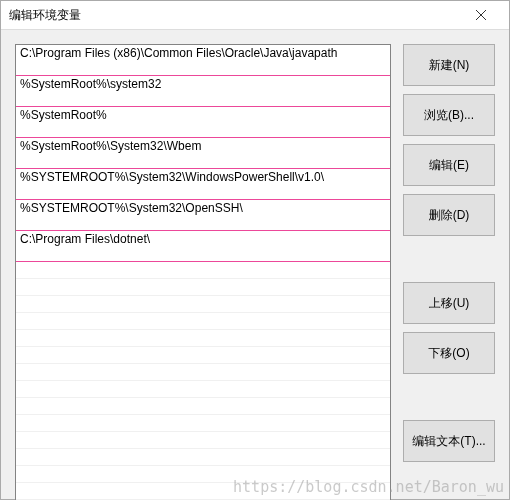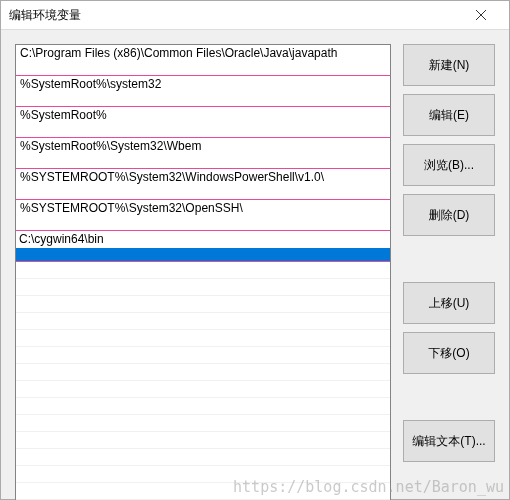--- a/index.html
+++ b/index.html
@@ -159,44 +159,42 @@
   </div>
 
   <div class="content">
     <div class="list-container">
       <div class="list-item">C:\Program Files (x86)\Common Files\Oracle\Java\javapath</div>
       <div class="list-item">%SystemRoot%\system32</div>
       <div class="list-item">%SystemRoot%</div>
       <div class="list-item">%SystemRoot%\System32\Wbem</div>
       <div class="list-item">%SYSTEMROOT%\System32\WindowsPowerShell\v1.0\</div>
       <div class="list-item">%SYSTEMROOT%\System32\OpenSSH\</div>
-      <div class="list-item selected">
-        <input type="text" class="edit-input" value="C:\cygwin64\bin" style="">
-      </div>
+      <div class="list-item">C:\Program Files\dotnet\</div>
       <div class="filler-row"></div>
       <div class="filler-row"></div>
       <div class="filler-row"></div>
       <div class="filler-row"></div>
       <div class="filler-row"></div>
       <div class="filler-row"></div>
       <div class="filler-row"></div>
       <div class="filler-row"></div>
       <div class="filler-row"></div>
       <div class="filler-row"></div>
       <div class="filler-row"></div>
       <div class="filler-row"></div>
       <div class="filler-row"></div>
       <div class="filler-row"></div>
       <div class="list-filler"></div>
     </div>
 
     <div class="button-column">
       <button class="btn">新建(N)</button>
+      <button class="btn">浏览(B)...</button>
       <button class="btn">编辑(E)</button>
-      <button class="btn">浏览(B)...</button>
       <button class="btn">删除(D)</button>
       <div class="gap-small"></div>
       <button class="btn">上移(U)</button>
       <button class="btn">下移(O)</button>
       <div class="gap-large"></div>
       <button class="btn">编辑文本(T)...</button>
     </div>
   </div>
 
   <div class="footer">

